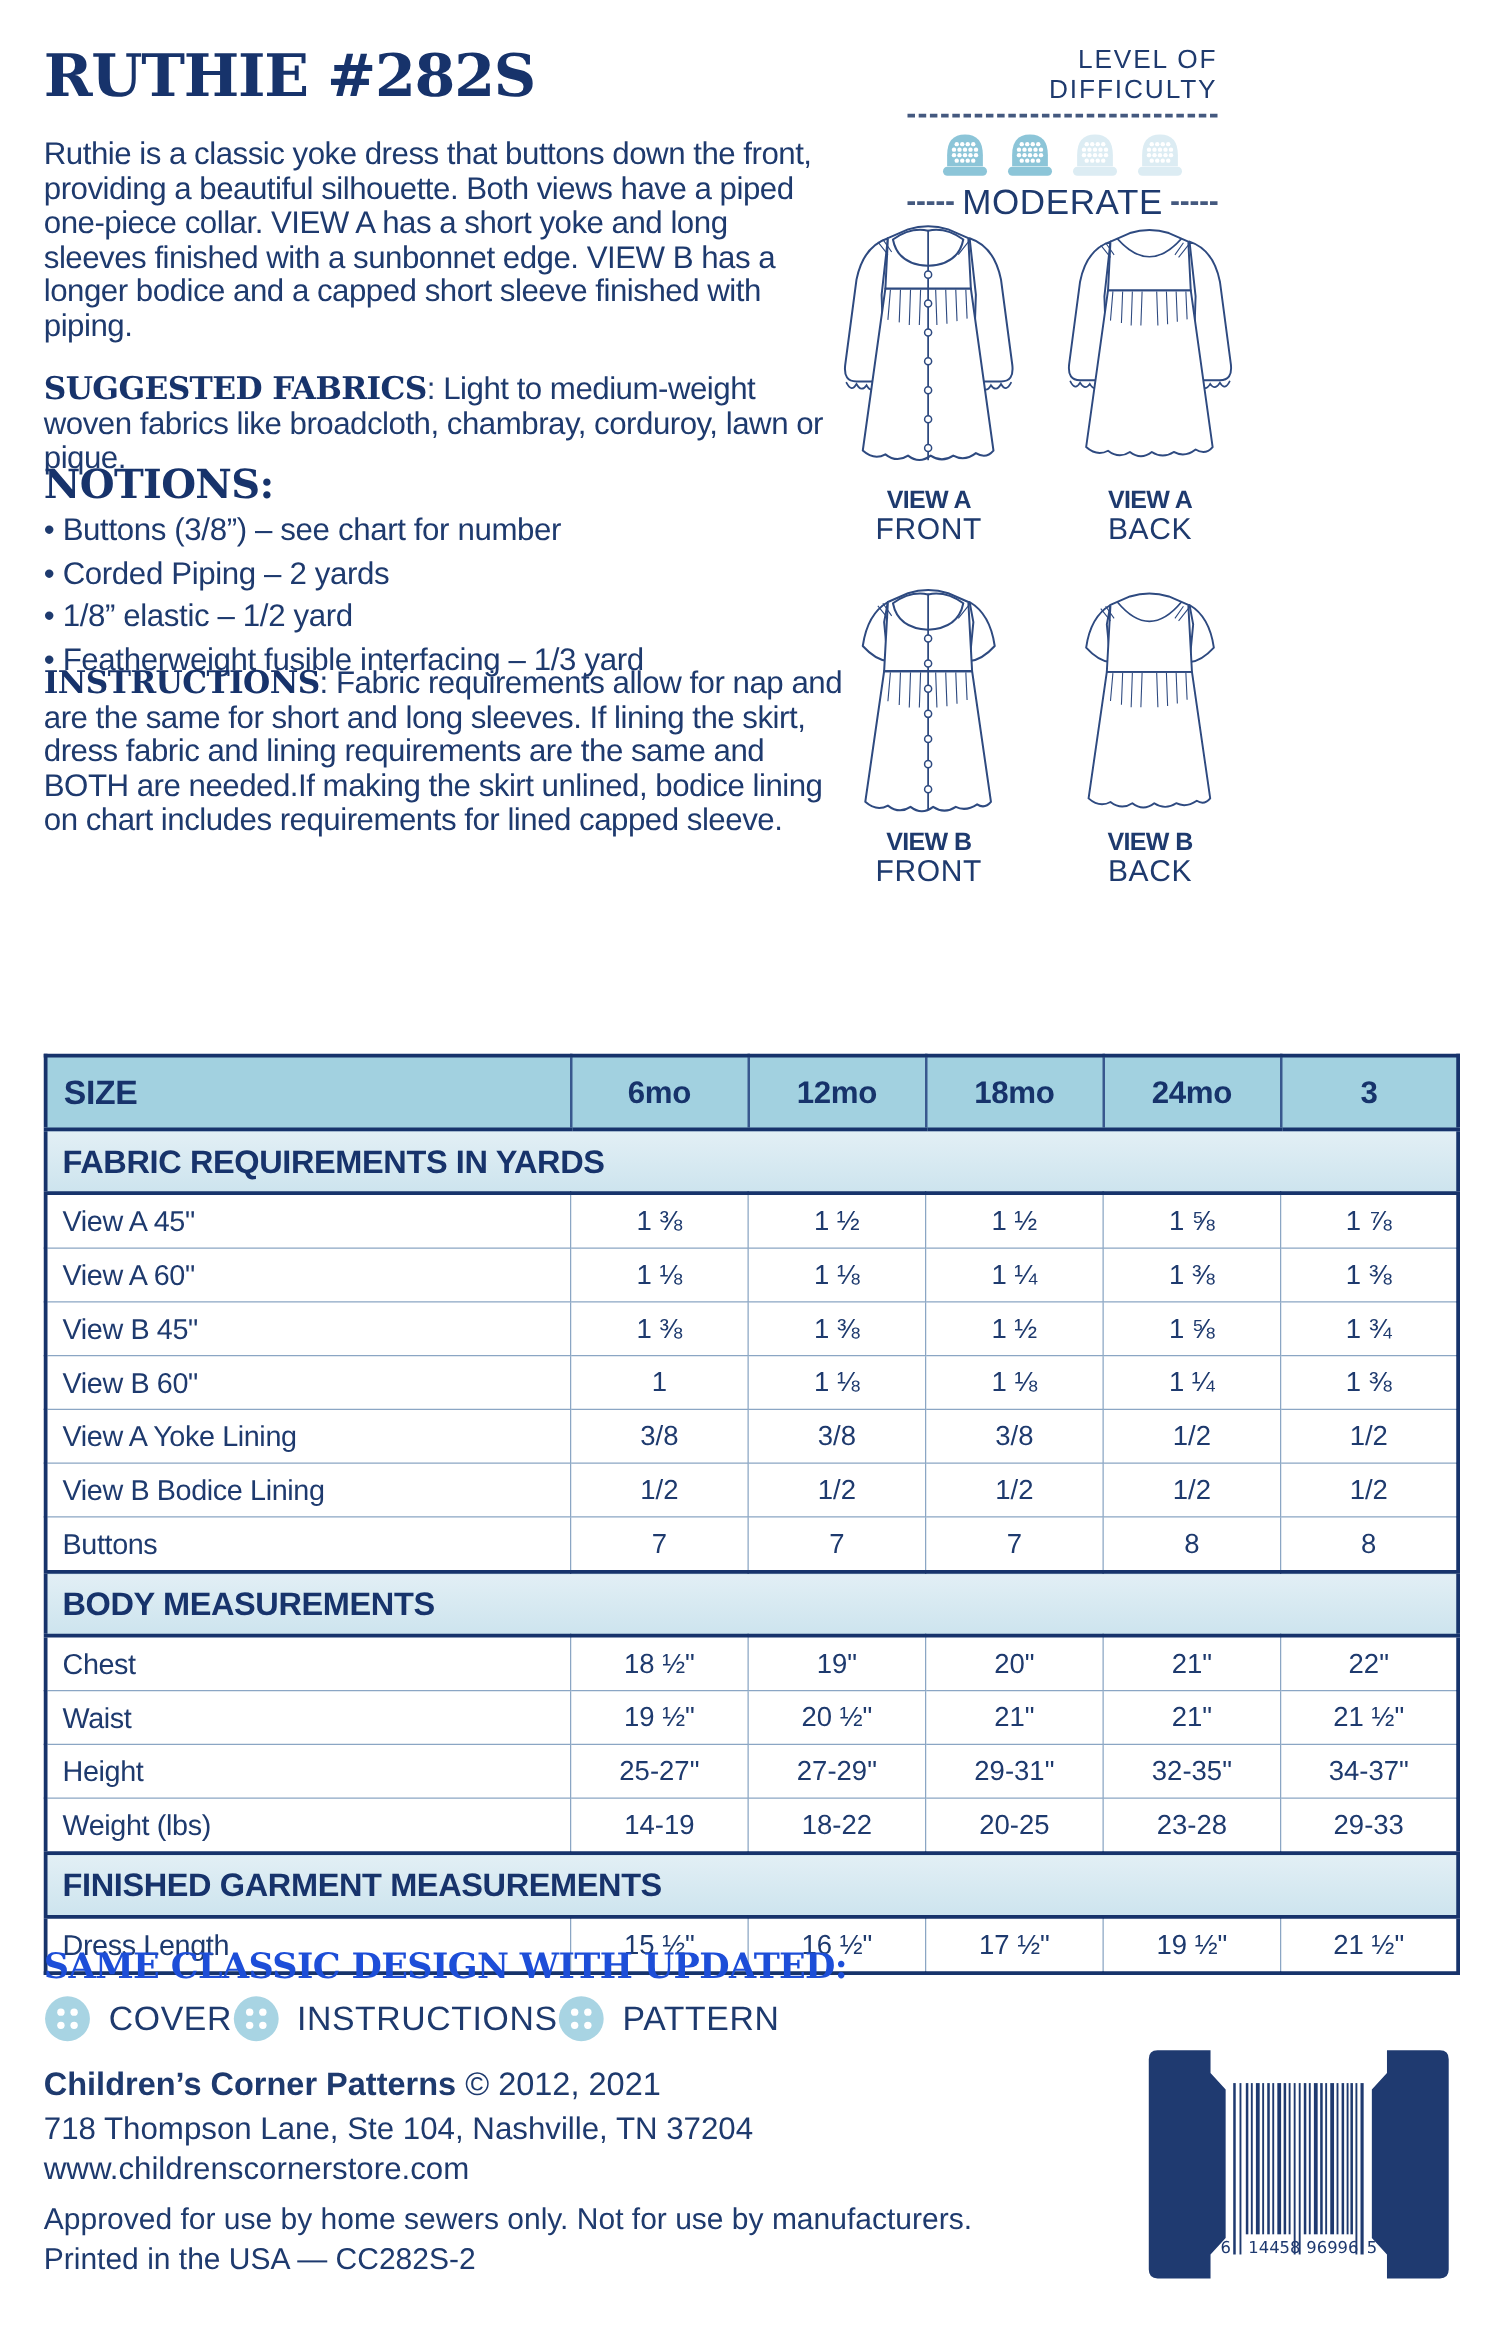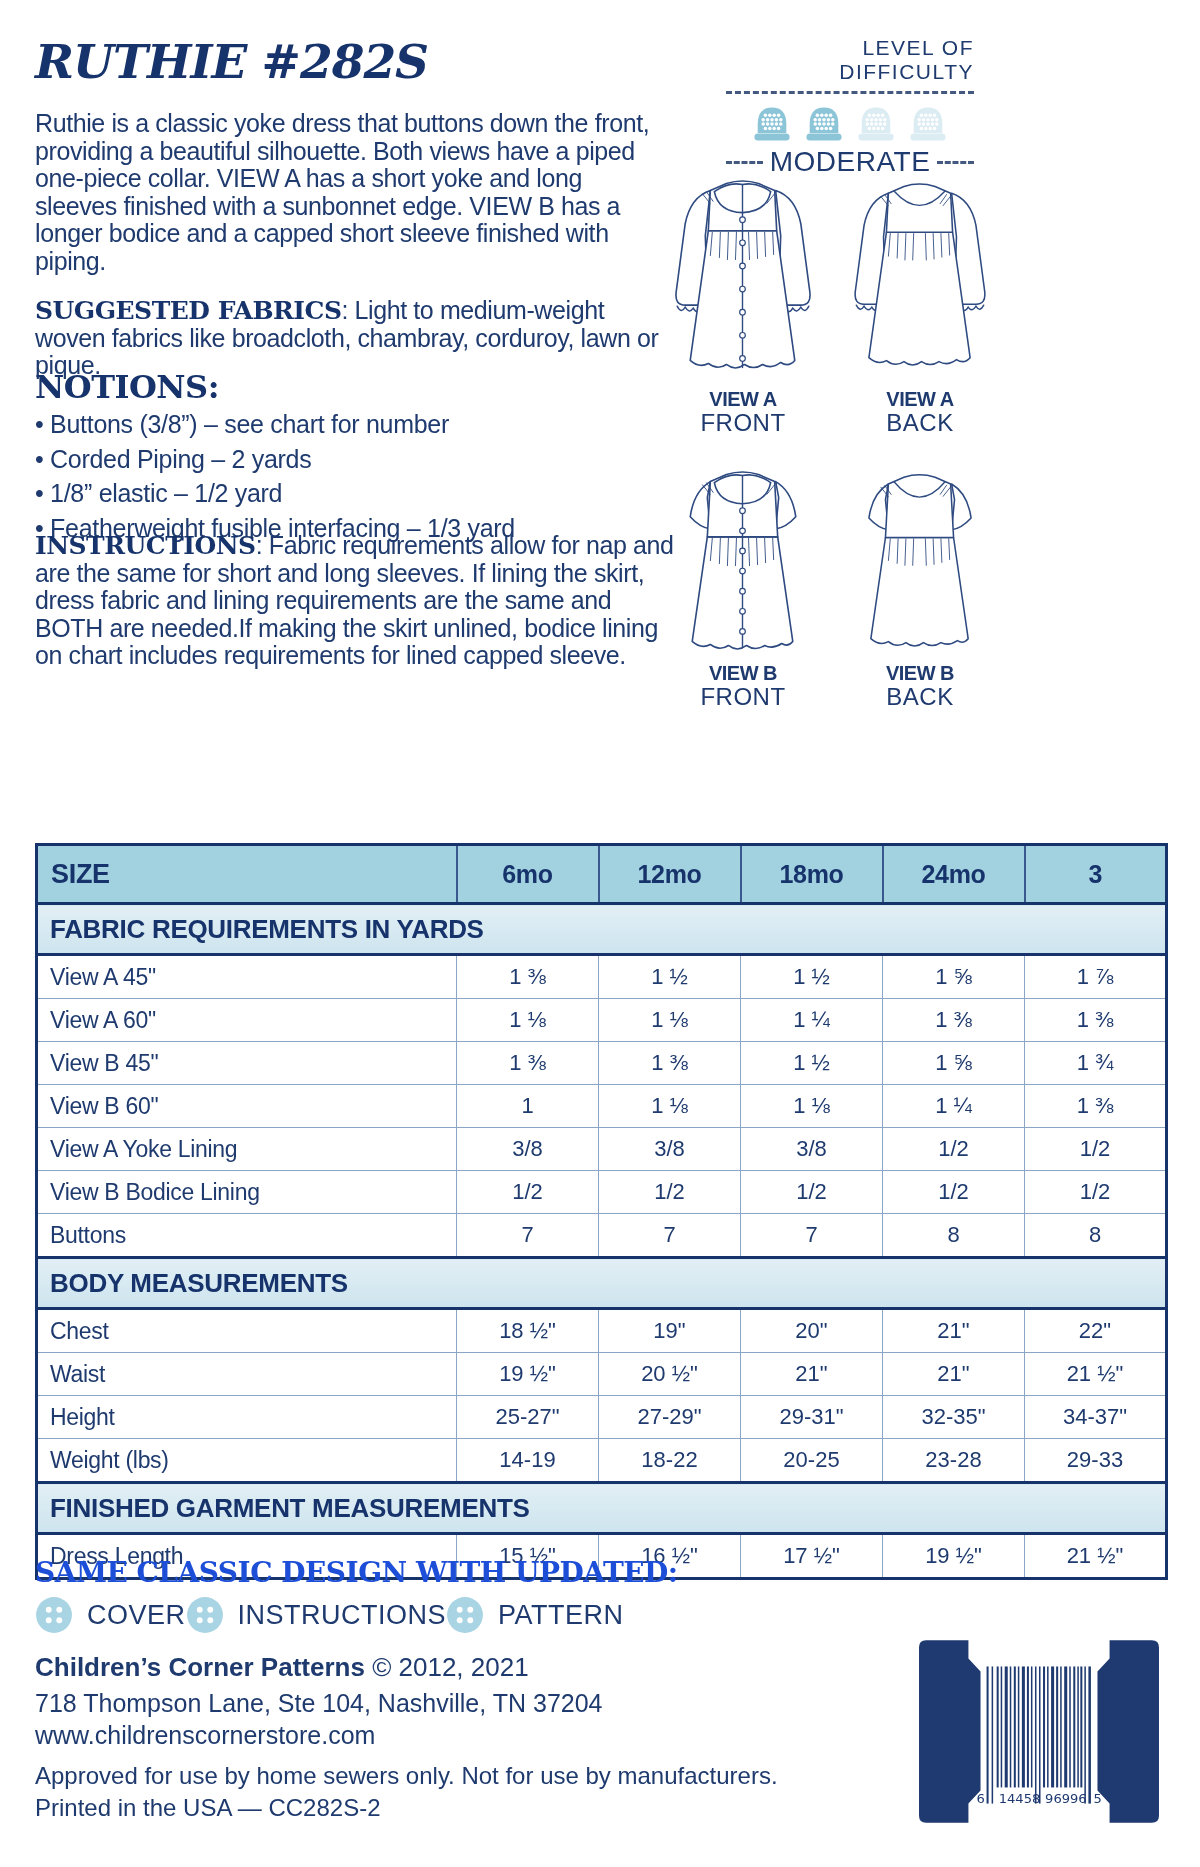--- a/index.html
+++ b/index.html
@@ -1,20 +1,20 @@
 <!DOCTYPE html>
 <html><head>
 <meta charset="utf-8">
 <style>
   html,body{margin:0;padding:0;background:#fff;}
   .page{position:relative;width:1200px;height:1867px;background:#ffffff;overflow:hidden;
         font-family:"Liberation Sans",sans-serif;color:#1e3a6e;}
   
   .title{position:absolute;left:35px;top:34px;font-family:"DejaVu Serif",serif;font-weight:700;
-         font-size:47px;letter-spacing:-1px;color:#17336b;font-style:italic;}
+         font-size:47px;letter-spacing:-1px;color:#17336b;}
   .para{position:absolute;left:35px;font-size:25px;line-height:1.1;letter-spacing:-0.4px;color:#1e3a6e;}
   .intro{top:110px;width:632px;}
   .fabrics{top:297px;width:645px;}
   .reqs{top:532px;width:648px;}
   .slab-inline{font-family:"DejaVu Serif",serif;font-weight:700;font-size:25px;letter-spacing:-0.5px;color:#17336b;}
   .notions{position:absolute;left:35px;top:370px;width:645px;font-size:25px;line-height:1.1;}
   .notions-head{font-family:"DejaVu Serif",serif;font-weight:700;font-size:32px;letter-spacing:-0.5px;color:#17336b;margin-bottom:6px;}
   .notions ul{list-style:none;margin:0;padding:0;}
   .notions li{margin:0 0 7px 0;letter-spacing:-0.3px;}
   .notions li::before{content:"• ";}

